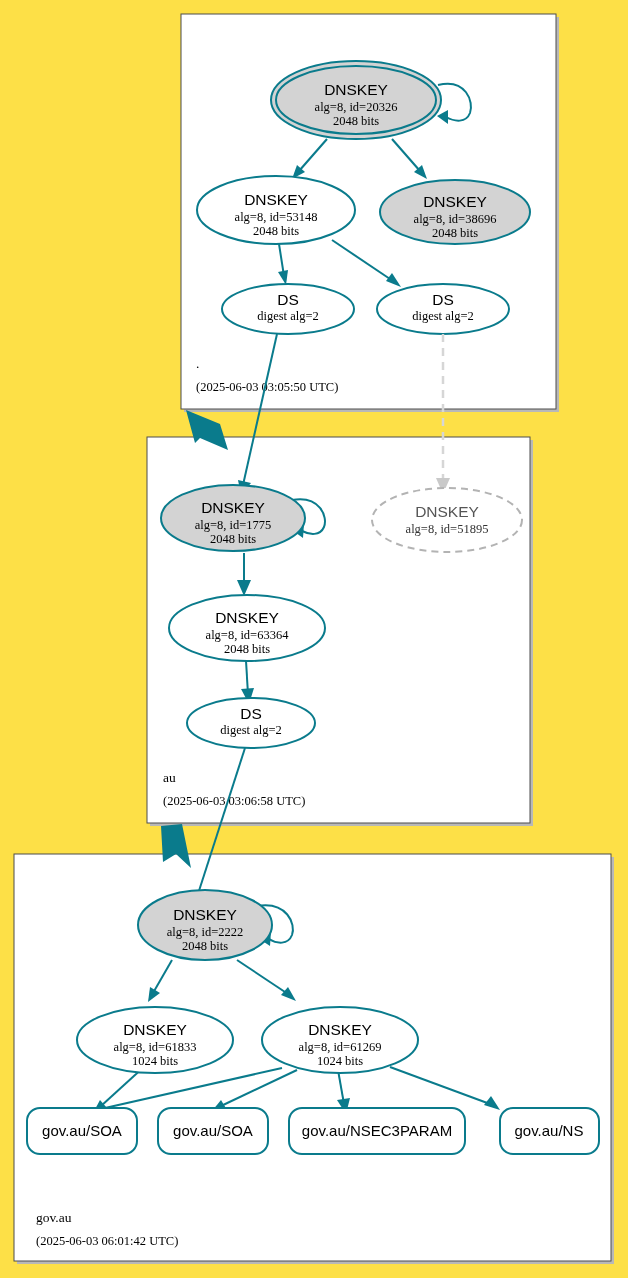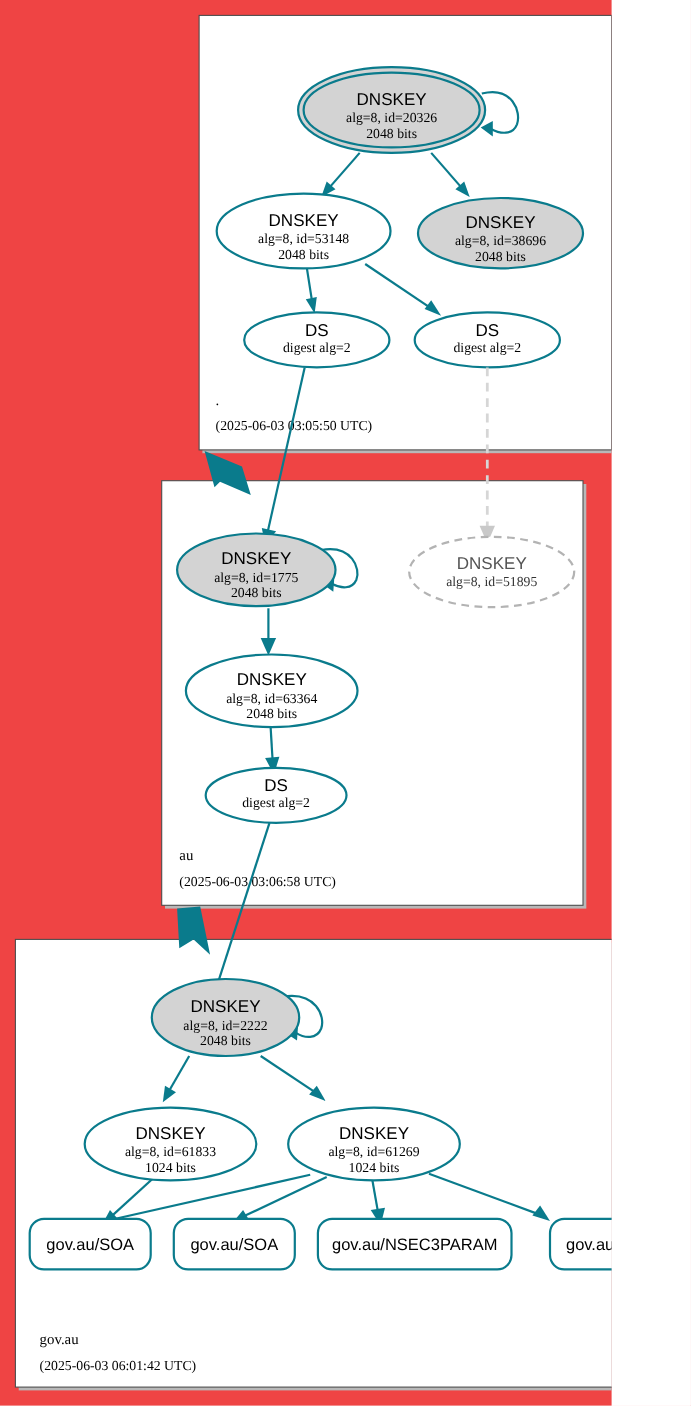--- a/index.html
+++ b/index.html
@@ -5,23 +5,23 @@
   html, body {
     margin: 0;
     padding: 0;
     background: #ffffff;
   }
   body {
     font-family: "Liberation Sans", sans-serif;
   }
   #canvas {
     position: relative;
-    width: 556px;
+    width: 628px;
     height: 1278px;
-    background: #ef4444;
+    background: #fde047;
     overflow: hidden;
   }
   #dnssec-svg {
     display: block;
     width: 628px;
     height: 1278px;
   }
   .zone-box {
     fill: #ffffff;
     stroke: #4d4d4d;

